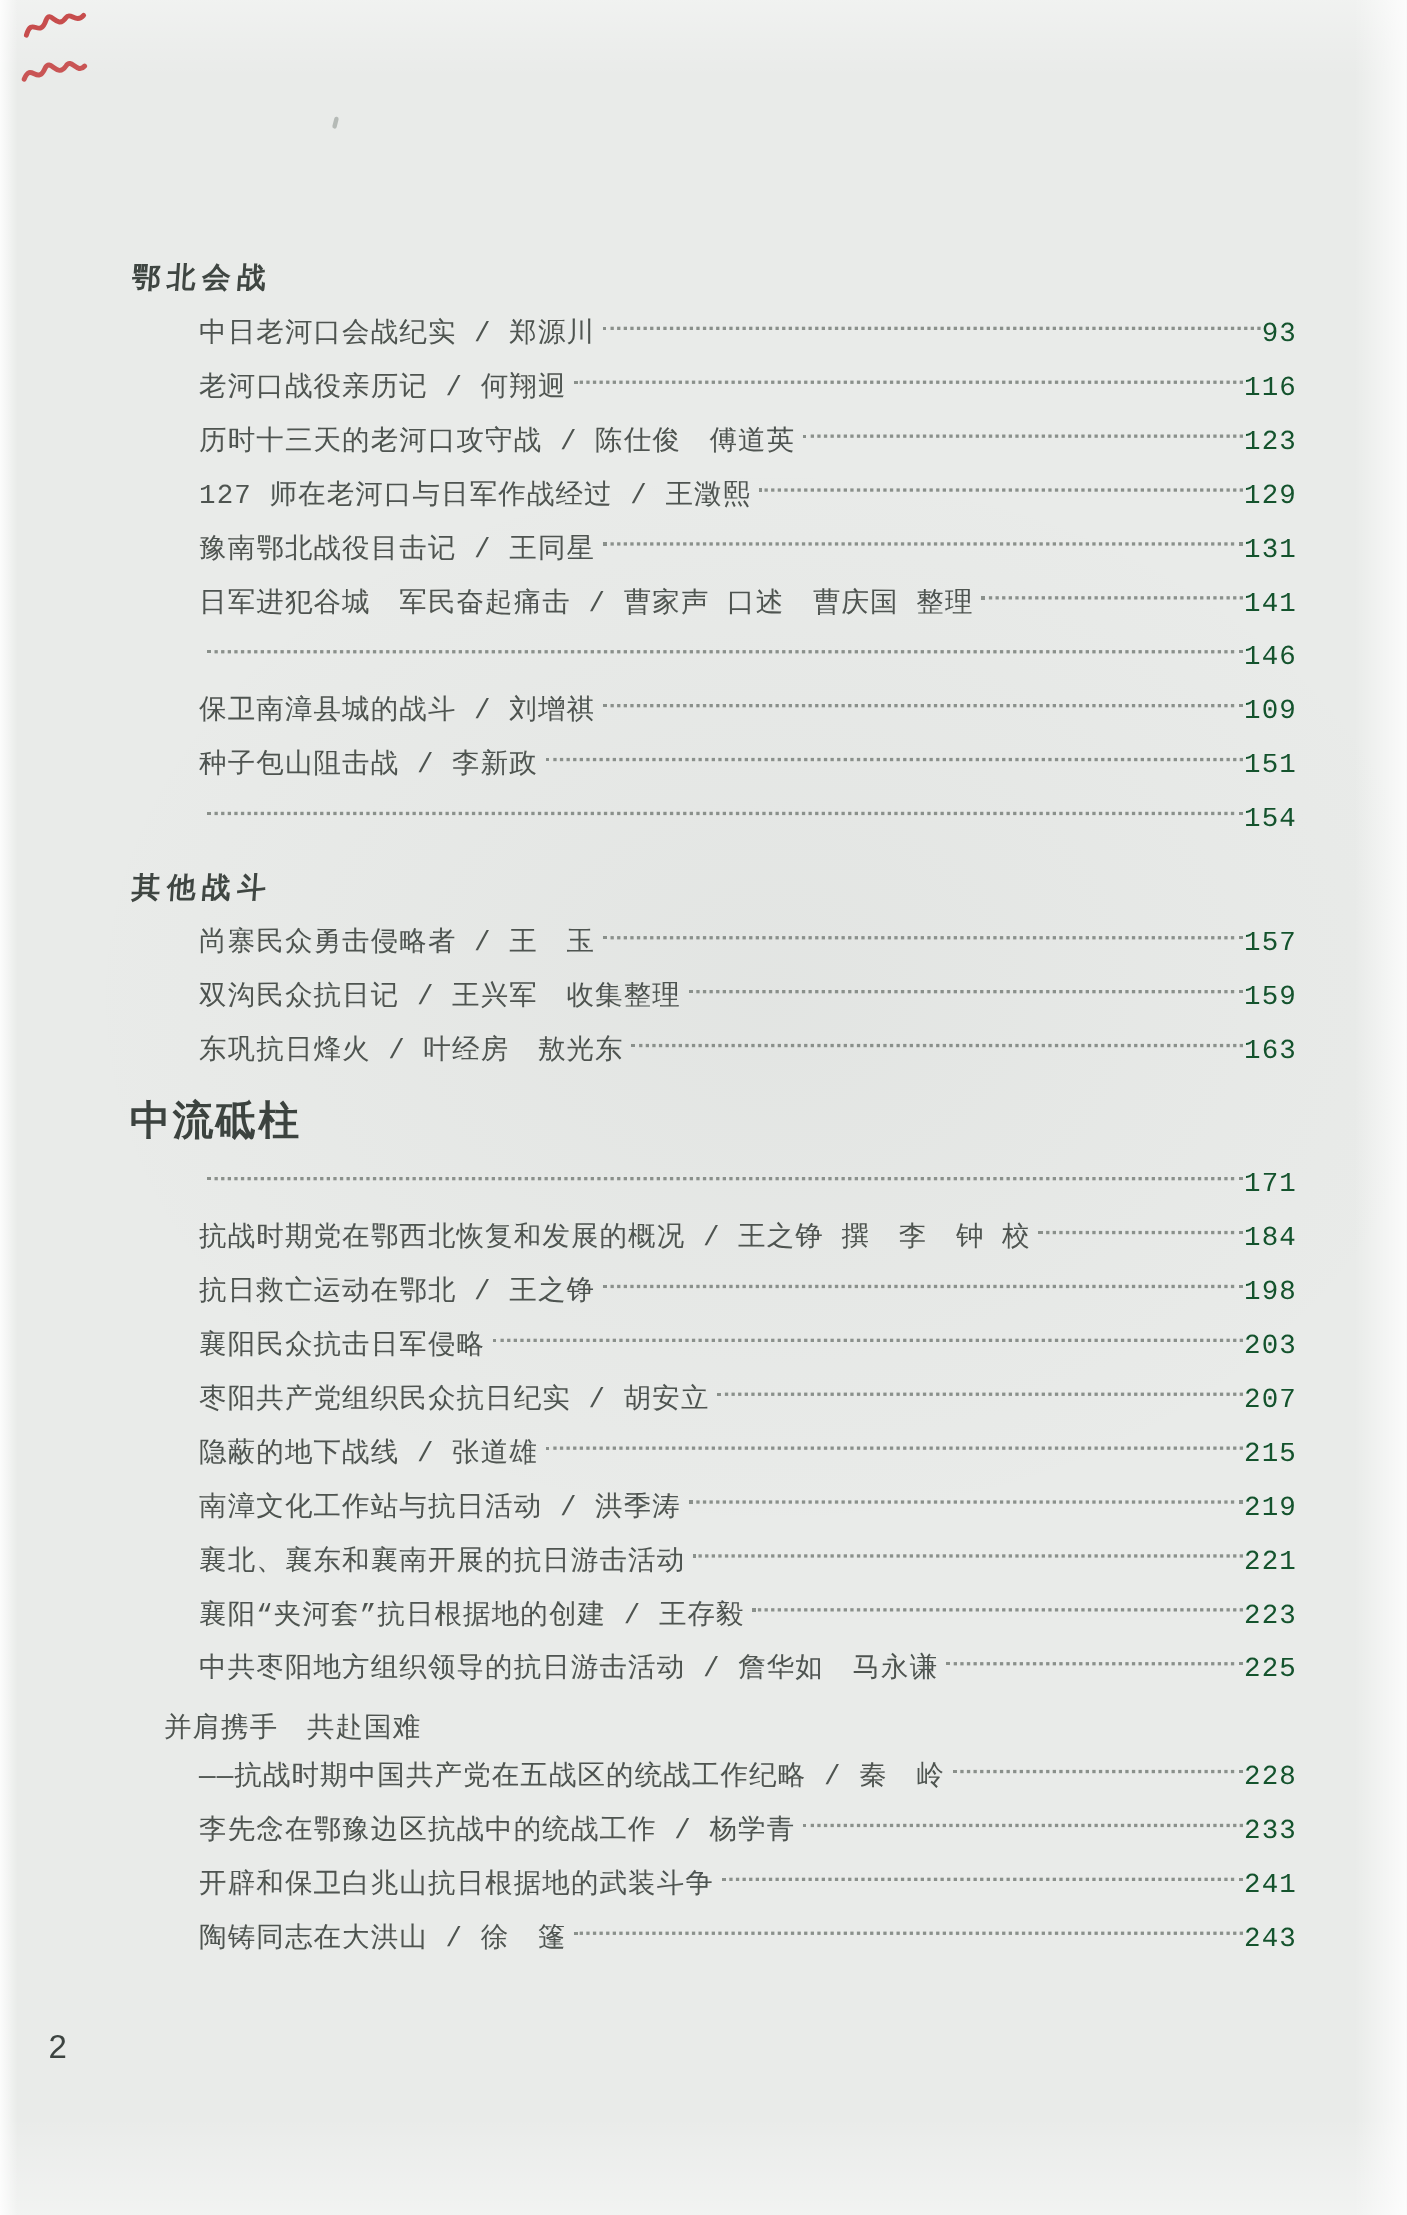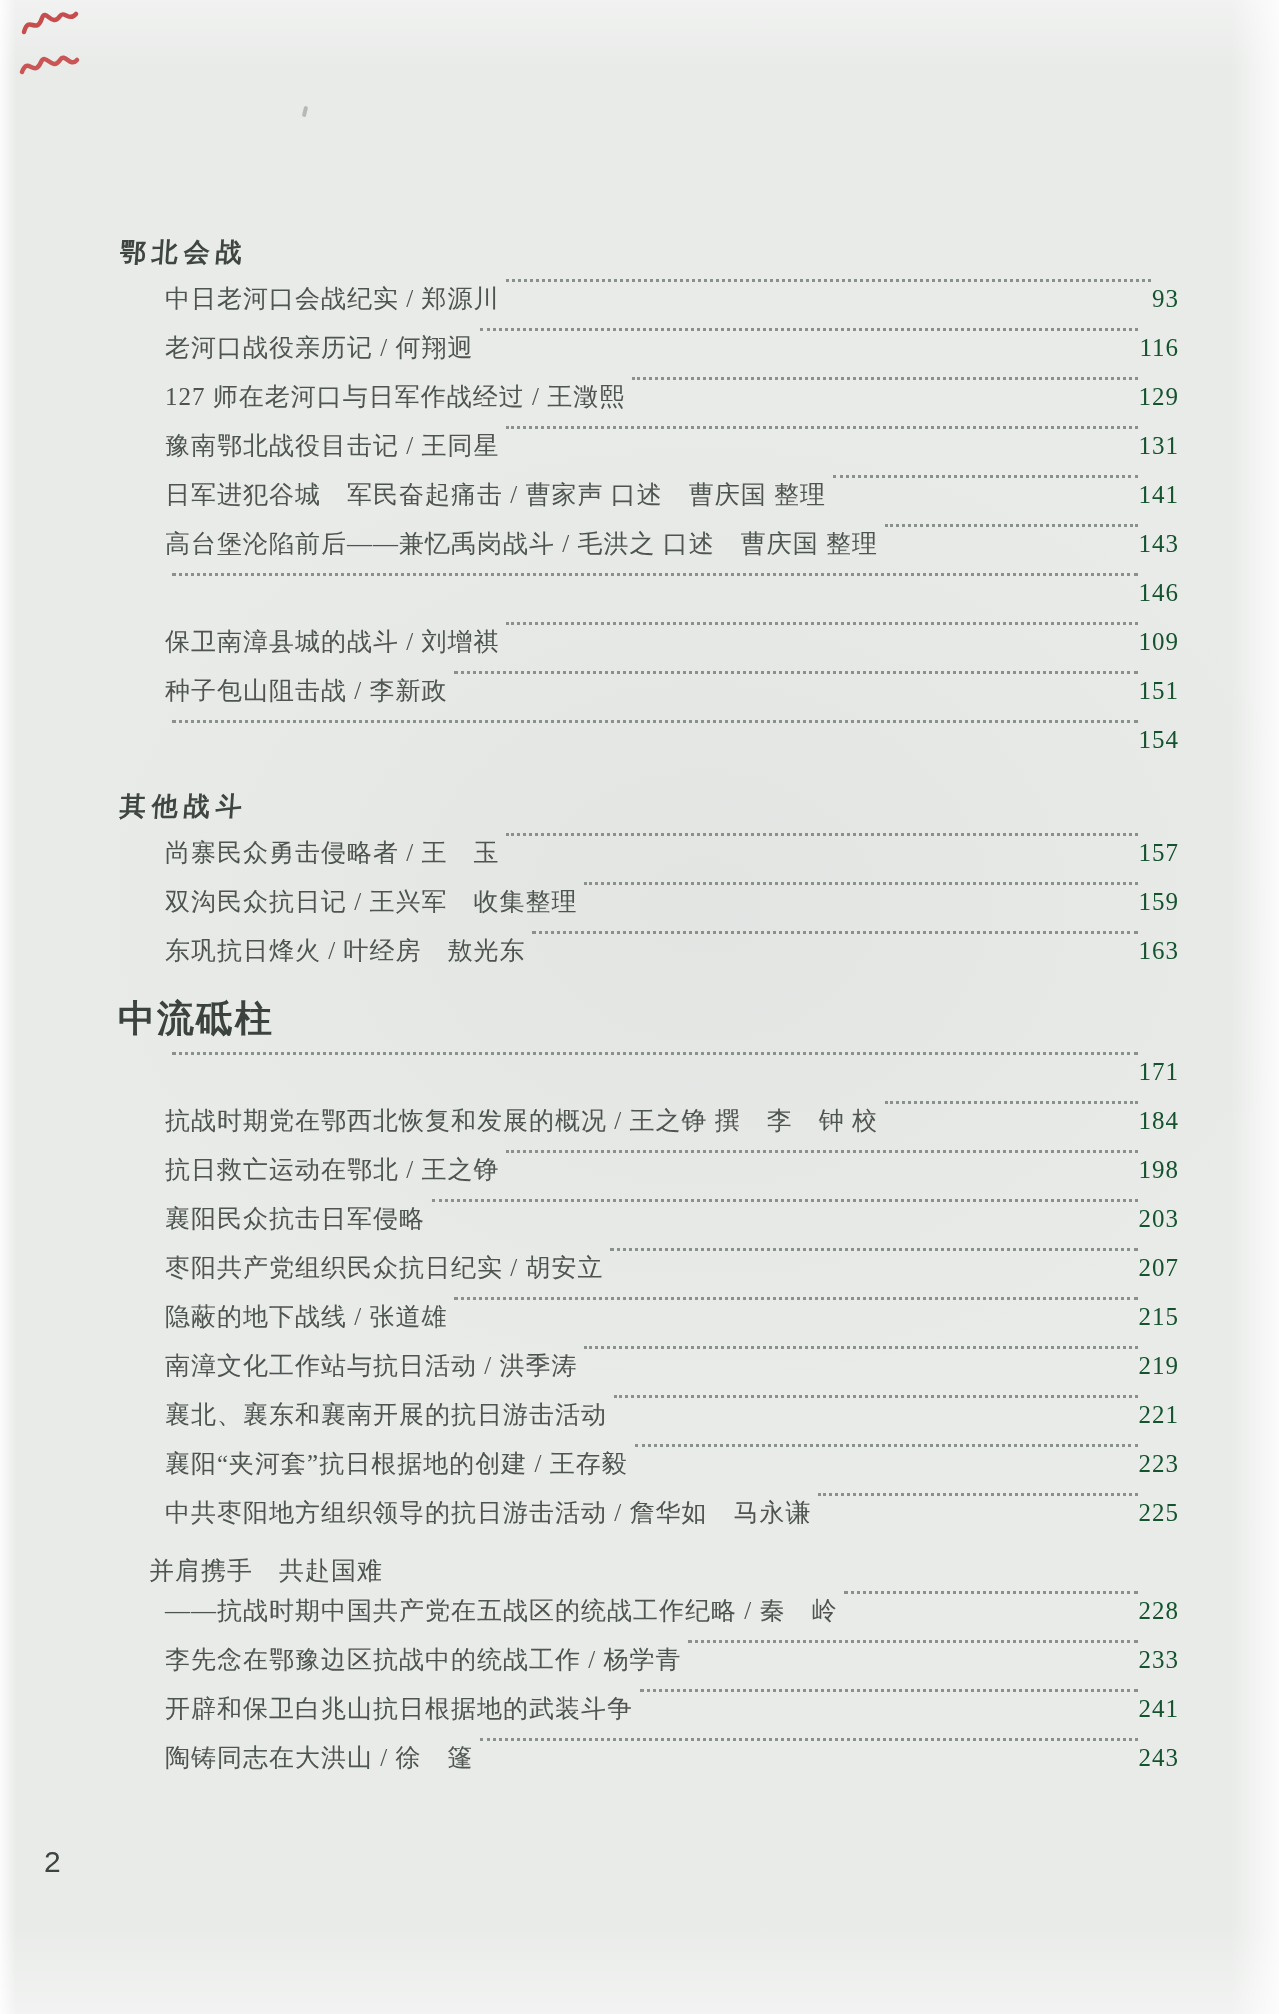--- a/index.html
+++ b/index.html
@@ -28,22 +28,22 @@
     height:52px;line-height:52px;margin-top:12px;
     color:#3f4642;transform:skewX(-4deg);transform-origin:left bottom;
   }
   .section-header.big{
     font-family:Liberation Sans, sans-serif;
     font-size:37px;font-weight:700;letter-spacing:2px;
     height:62px;line-height:62px;margin-top:8px;margin-bottom:2px;
     color:#3c433f;transform:none;
   }
   .entry-row{
-    display:flex;align-items:flex-start;
-    height:49px;margin-left:47px;font-size:25px;
+    display:flex;align-items:center;
+    height:49px;margin-left:63px;font-size:25px;font-family:Liberation Mono, monospace;
   }
   .pre-row{
     display:flex;align-items:flex-end;
     height:49px;margin-left:31px;font-size:25px;line-height:40px;
     letter-spacing:1px;white-space:pre;
   }
   .entry-title{
     white-space:pre;line-height:40px;letter-spacing:1px;flex:0 0 auto;
   }
   .leader{
@@ -83,40 +83,40 @@
       <span class="entry-title">中日老河口会战纪实 / 郑源川</span>
       <span class="leader"></span>
       <span class="entry-page">93</span>
     </div>
     <div class="entry-row">
       <span class="entry-title">老河口战役亲历记 / 何翔迥</span>
       <span class="leader"></span>
       <span class="entry-page">116</span>
     </div>
     <div class="entry-row">
+      <span class="entry-title">历时十三天的老河口攻守战 / 陈仕俊　傅道英</span>
+      <span class="leader"></span>
+      <span class="entry-page">123</span>
+    </div>
+    <div class="entry-row">
       <span class="entry-title">127 师在老河口与日军作战经过 / 王澂熙</span>
       <span class="leader"></span>
       <span class="entry-page">129</span>
     </div>
     <div class="entry-row">
       <span class="entry-title">豫南鄂北战役目击记 / 王同星</span>
       <span class="leader"></span>
       <span class="entry-page">131</span>
     </div>
     <div class="entry-row">
       <span class="entry-title">日军进犯谷城　军民奋起痛击 / 曹家声 口述　曹庆国 整理</span>
       <span class="leader"></span>
       <span class="entry-page">141</span>
     </div>
     <div class="entry-row">
-      <span class="entry-title">高台堡沦陷前后——兼忆禹岗战斗 / 毛洪之 口述　曹庆国 整理</span>
-      <span class="leader"></span>
-      <span class="entry-page">143</span>
-    </div>
-    <div class="entry-row">
       <span class="leader"></span>
       <span class="entry-page">146</span>
     </div>
     <div class="entry-row">
       <span class="entry-title">保卫南漳县城的战斗 / 刘增祺</span>
       <span class="leader"></span>
       <span class="entry-page">109</span>
     </div>
     <div class="entry-row">
       <span class="entry-title">种子包山阻击战 / 李新政</span>

